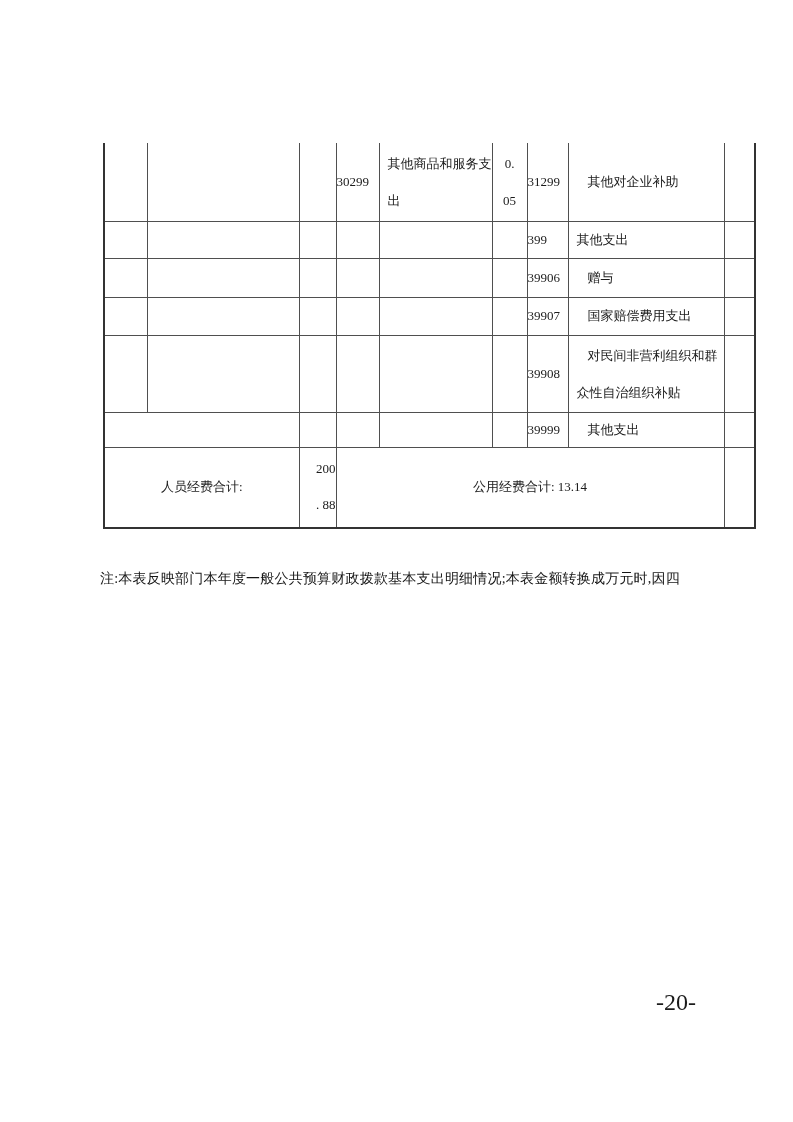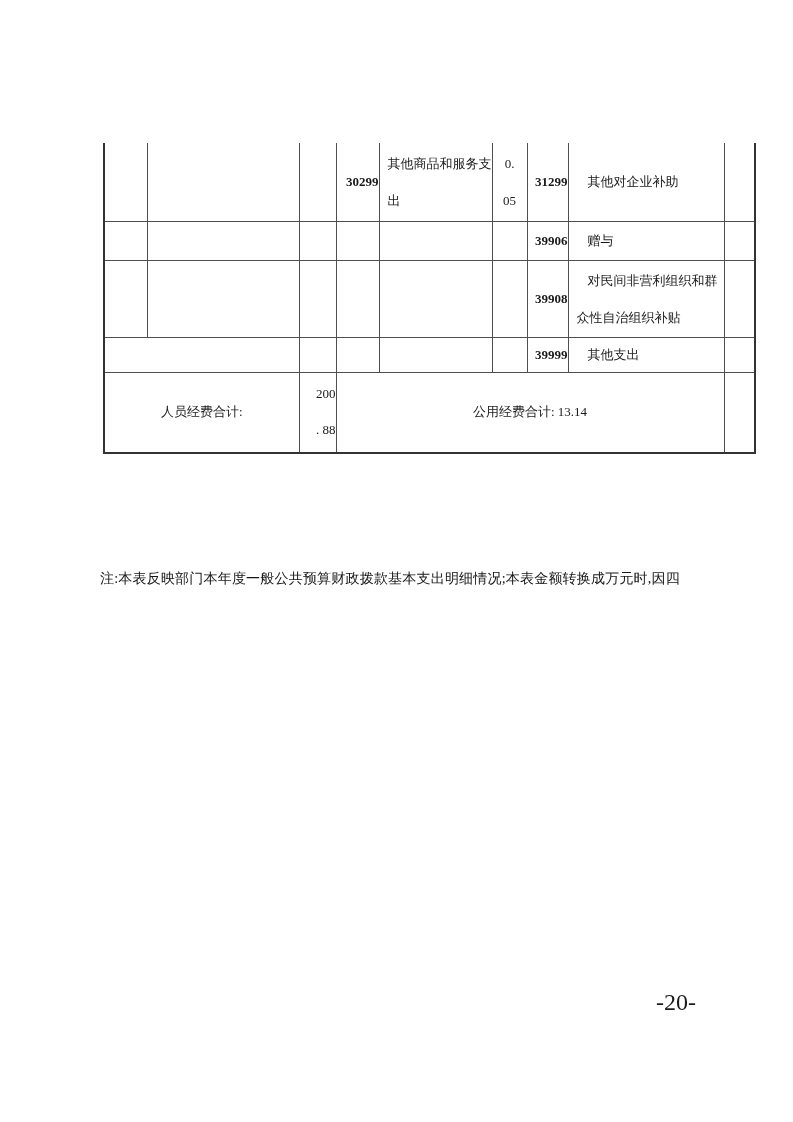--- a/index.html
+++ b/index.html
@@ -32,21 +32,21 @@
     vertical-align:middle;
   }
   table.budget-table tr.r-a td{border-top:none;}
   tr.r-a{height:78px;}
   tr.r-b{height:37px;}
   tr.r-c{height:39px;}
   tr.r-d{height:38px;}
   tr.r-e{height:77px;}
   tr.r-f{height:35px;}
   tr.r-g{height:81px;}
-  td.code-cell{text-align:right;font-weight:bold;}
+  td.code-cell{text-align:left;}
   td.name-cell{text-align:left;}
   .pad8{padding-left:8px !important;}
   .lvl1{padding-left:8px !important;}
   .lvl2{padding-left:19px !important;}
   .twoline div{line-height:37px;white-space:nowrap;}
   .amt-cell{text-align:center;}
   .amt-cell div{line-height:37px;}
   .totals-label{text-align:center;}
   .totals-amt{text-align:right;}
   .totals-amt div{line-height:36px;}
@@ -101,33 +101,55 @@
         </td>
         <td class="amt-cell">
           <div>0.</div>
           <div>05</div>
         </td>
         <td class="code-cell">31299</td>
         <td class="name-cell lvl2">其他对企业补助</td>
         <td></td>
       </tr>
 
+      <tr class="r-b">
+        <td></td>
+        <td></td>
+        <td></td>
+        <td></td>
+        <td></td>
+        <td></td>
+        <td class="code-cell">399</td>
+        <td class="name-cell lvl1">其他支出</td>
+        <td></td>
+      </tr>
 
       <tr class="r-c">
         <td></td>
         <td></td>
         <td></td>
         <td></td>
         <td></td>
         <td></td>
         <td class="code-cell">39906</td>
         <td class="name-cell lvl2">赠与</td>
         <td></td>
       </tr>
 
+      <tr class="r-d">
+        <td></td>
+        <td></td>
+        <td></td>
+        <td></td>
+        <td></td>
+        <td></td>
+        <td class="code-cell">39907</td>
+        <td class="name-cell lvl2">国家赔偿费用支出</td>
+        <td></td>
+      </tr>
 
       <tr class="r-e">
         <td></td>
         <td></td>
         <td></td>
         <td></td>
         <td></td>
         <td></td>
         <td class="code-cell">39908</td>
         <td class="name-cell lvl1 twoline">

